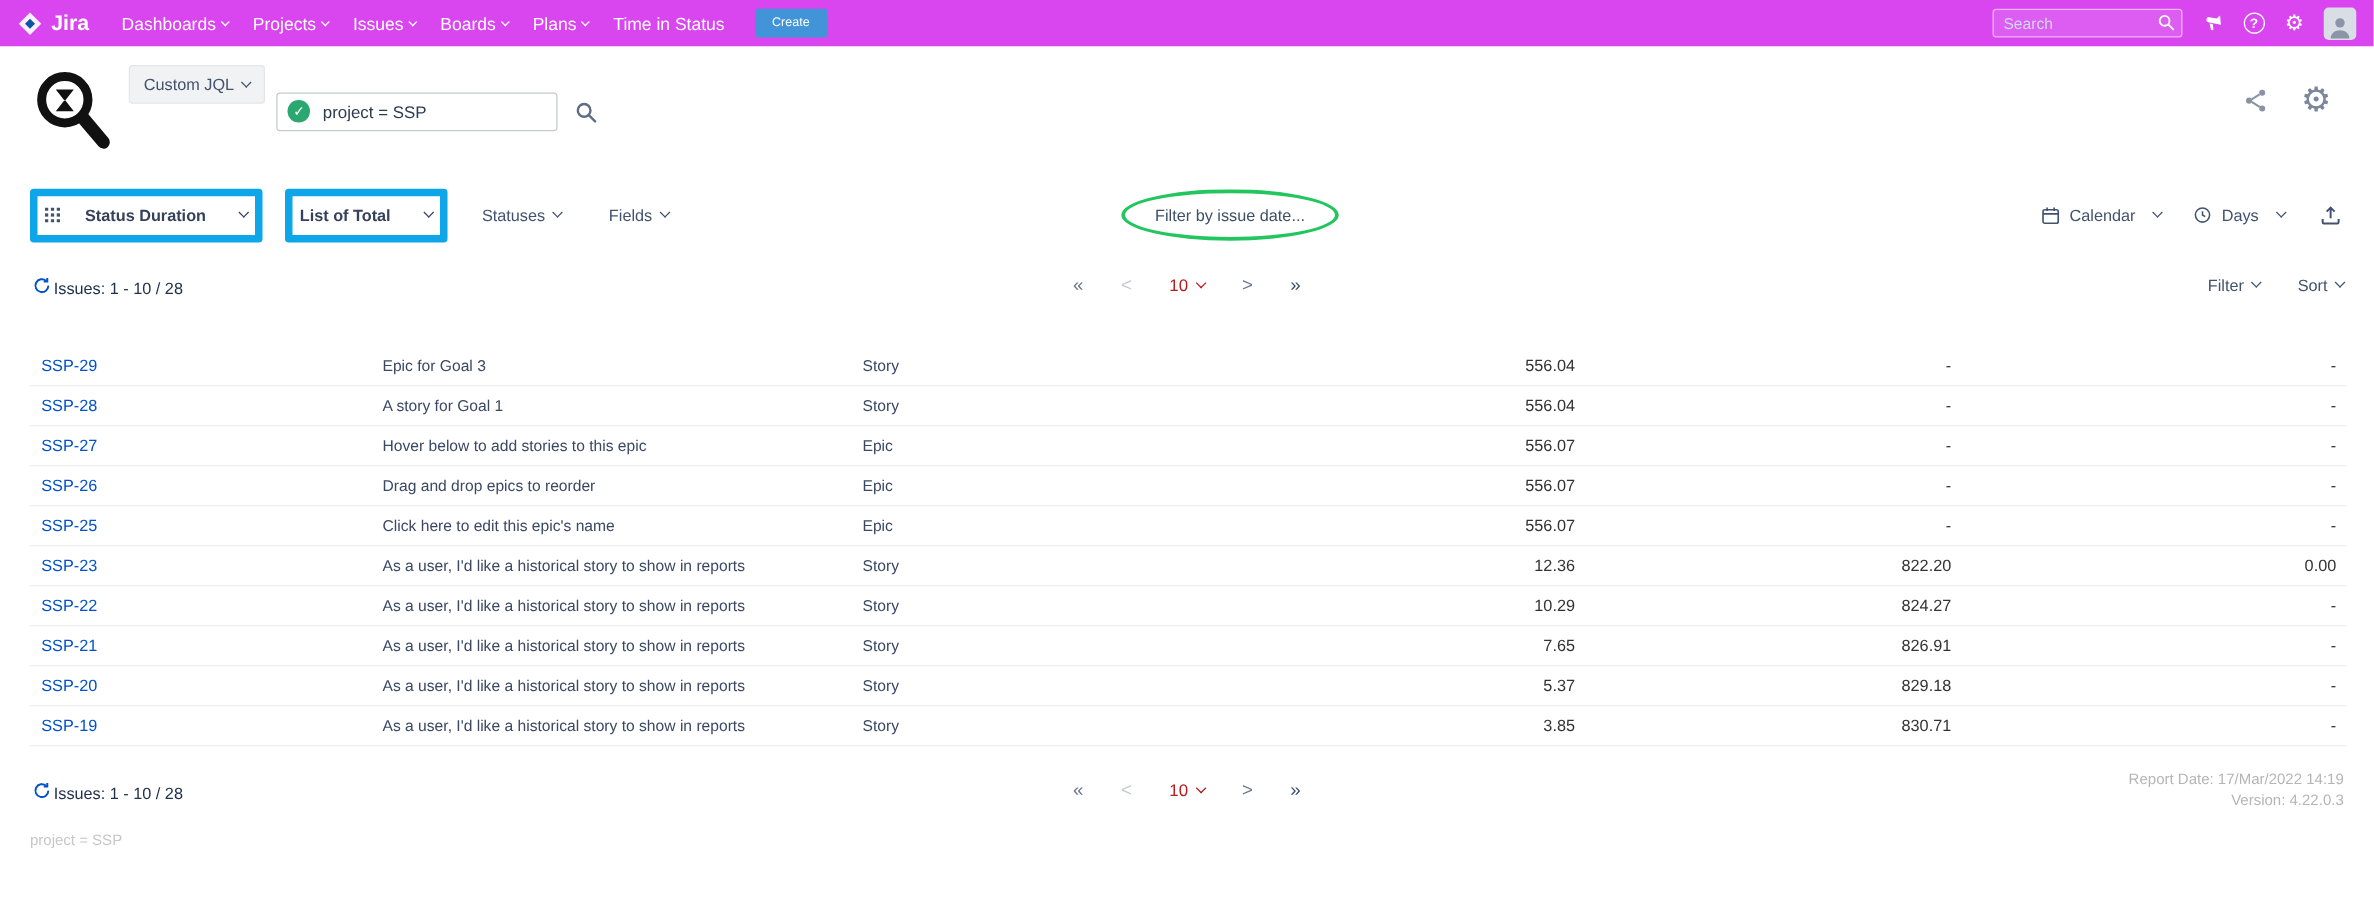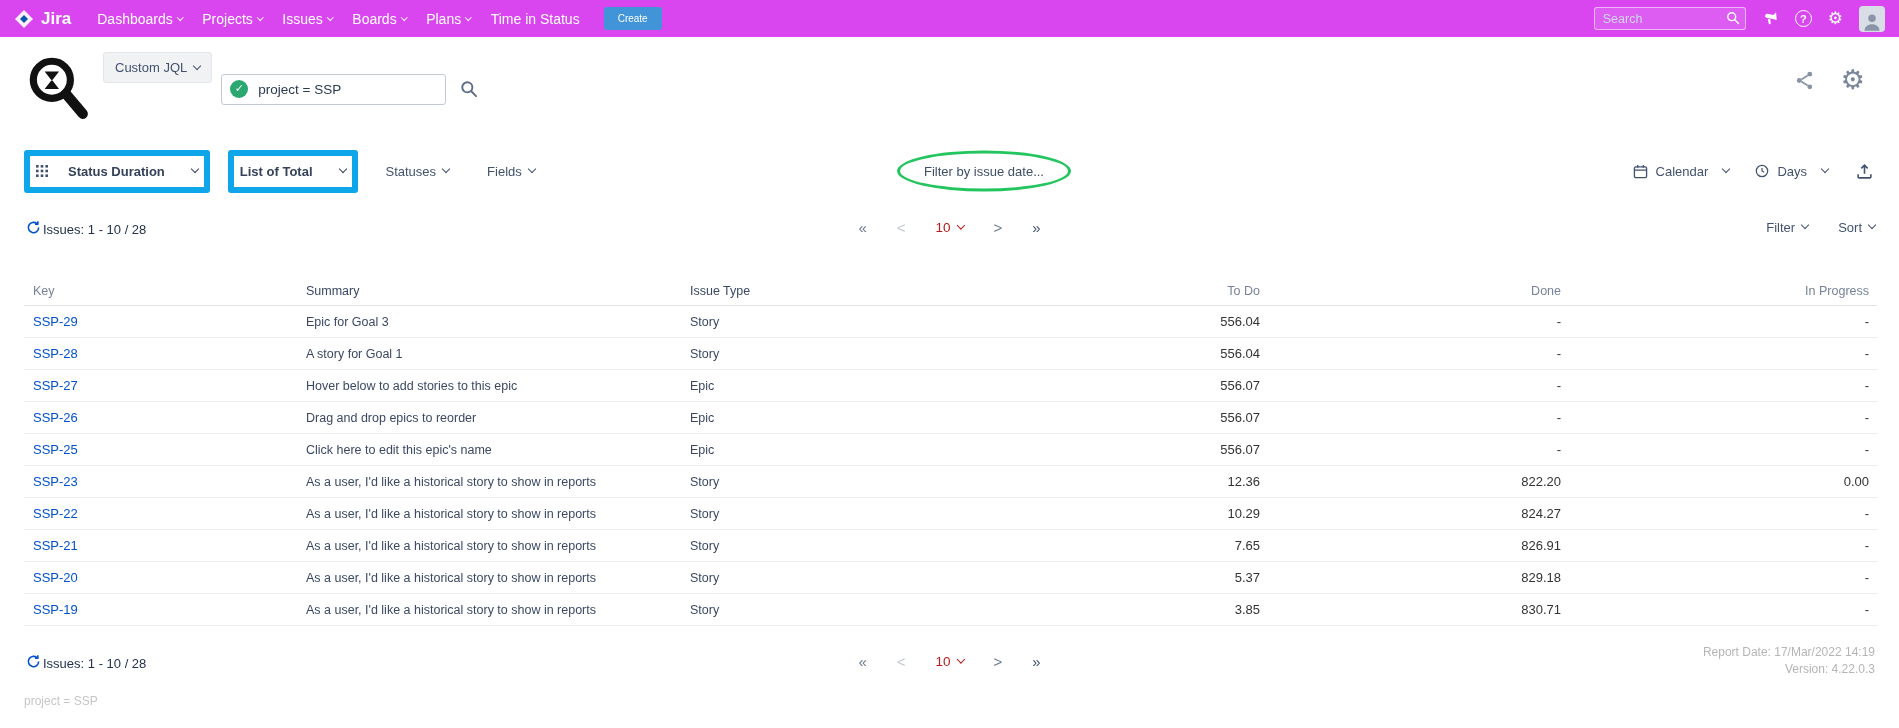--- a/index.html
+++ b/index.html
@@ -278,28 +278,20 @@
         <i class="chev"></i>
     </span>
     <span class="tb-plain">
       <span>Sort</span>
         <i class="chev"></i>
     </span>
   </div>
 </section>
 
 <div class="table-wrap">
-  <div class="thead">
-    <div class="cell col-key">Key</div>
-    <div class="cell col-summary">Summary</div>
-    <div class="cell col-type">Issue Type</div>
-    <div class="cell col-todo">To Do</div>
-    <div class="cell col-done">Done</div>
-    <div class="cell col-prog">In Progress</div>
-  </div>
   <div>
   <div class="trow">
     <div class="cell col-key"><a class="key-link">SSP-29</a></div>
     <div class="cell col-summary">Epic for Goal 3</div>
     <div class="cell col-type">Story</div>
     <div class="cell col-todo">556.04</div>
     <div class="cell col-done">-</div>
     <div class="cell col-prog">-</div>
   </div>
 

